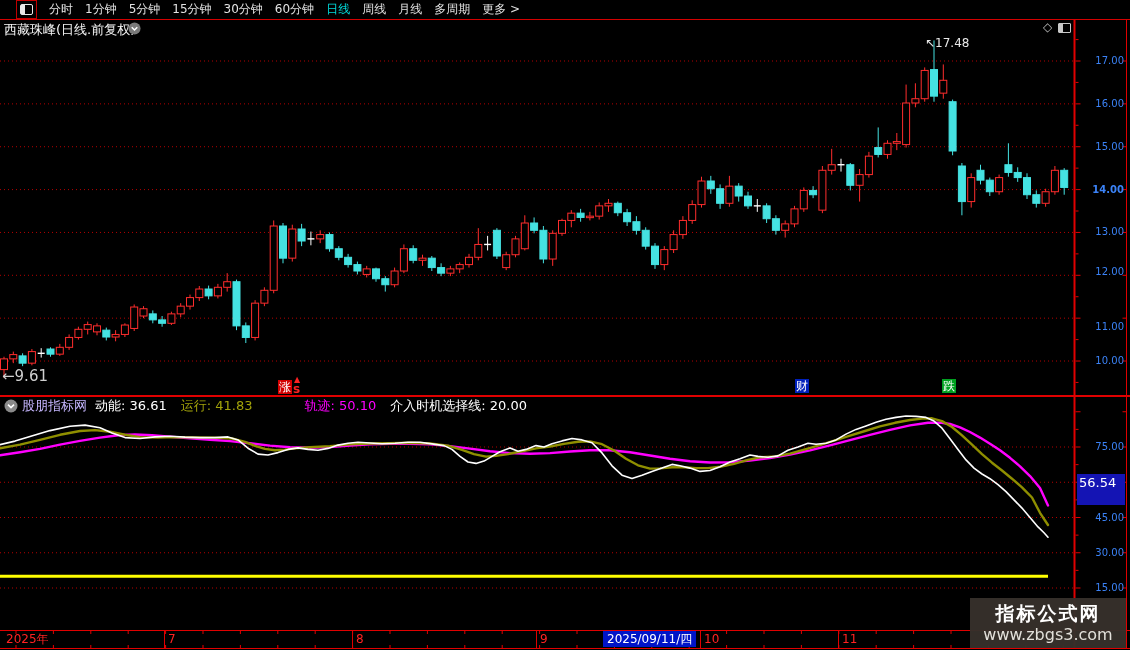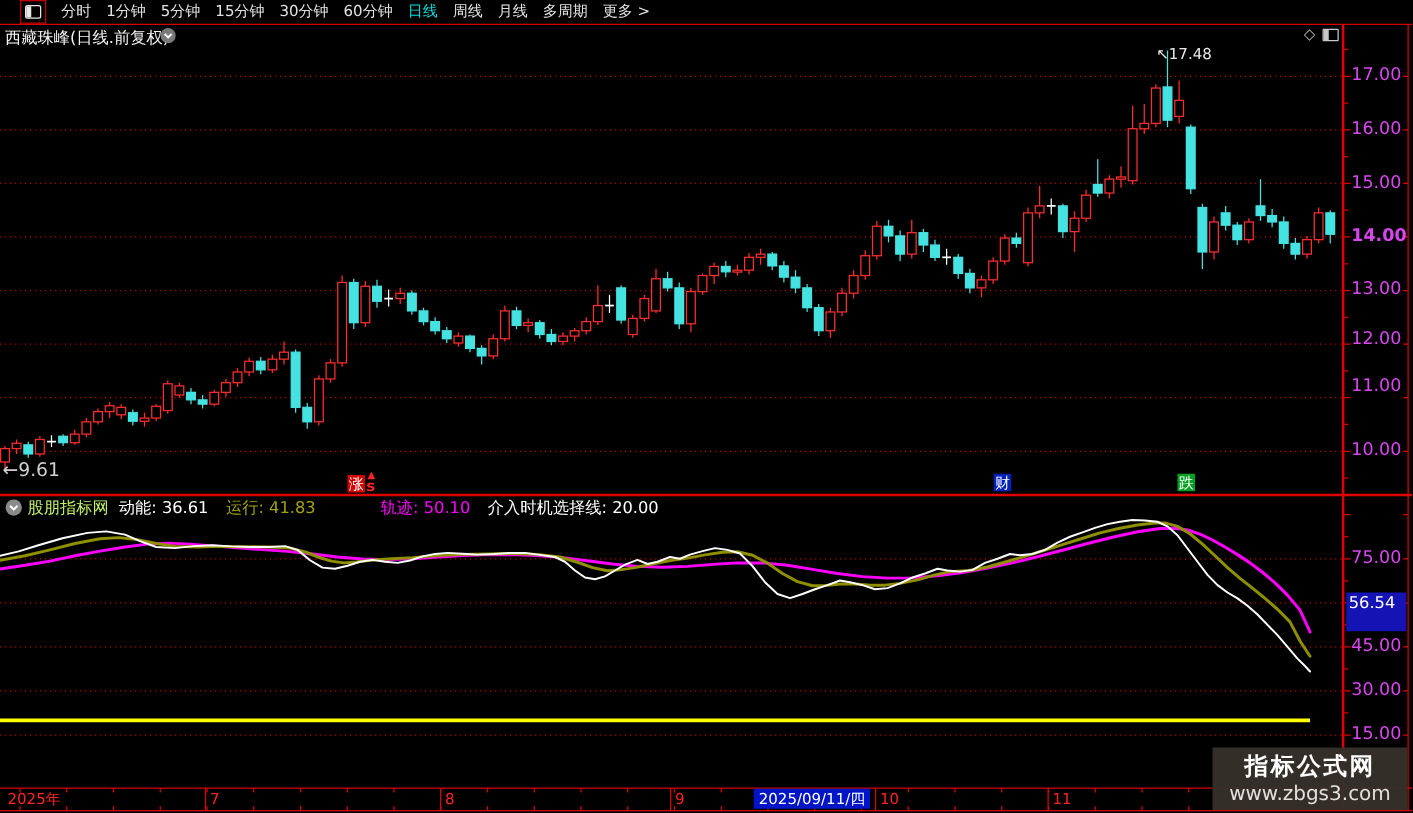--- a/index.html
+++ b/index.html
@@ -22,35 +22,35 @@
   .titlebar{position:absolute;left:0;top:20px;width:1130px;height:17px;}
   .title{position:absolute;left:4px;top:1px;font-size:13px;color:#f5f5f5;white-space:nowrap;}
   .chev-circle{position:absolute;left:128px;top:2px;width:13px;height:13px;}
   .tr-ico{position:absolute;top:0;color:#b8b8b8;font-size:12px;line-height:14px;}
   .diamond{left:1043px;}
   .split-ico{left:1058px;top:3px;width:11px;height:8px;border:1px solid #c8c8c8;border-radius:1px;position:absolute;}
   .split-ico::after{content:"";position:absolute;left:0;top:0;width:4px;height:100%;background:#c8c8c8;}
   
   #chart{position:absolute;left:0;top:0;pointer-events:none;}
   
-  .axlbl{position:absolute;width:43px;left:1081px;text-align:left;font-size:14px;color:#d946ef;line-height:15px;}
+  .axlbl{position:absolute;width:43px;left:1081px;text-align:right;font-size:10px;color:#3b82f6;line-height:15px;}
   .badge{position:absolute;left:1077px;top:474px;width:46px;height:31px;background:#1414b4;color:#fff;
          font-size:13px;line-height:17px;text-align:left;padding-left:2px;}
   .anno-high{position:absolute;left:925px;top:36px;color:#e8e8e8;font-size:12px;white-space:nowrap;}
   .anno-low{position:absolute;left:2px;top:367px;color:#d0d0d0;font-size:15px;white-space:nowrap;}
   .mk{position:absolute;font-size:12px;line-height:14px;color:#fff;padding:0 1px;}
   .mk-zhang{left:278px;top:380px;background:var(--zhbg,#d40000);}
   .mk-s{position:absolute;left:293px;top:382px;color:#ff2222;font-size:12px;font-weight:bold;}
   .mk-s-arrow{position:absolute;left:294px;top:375px;color:#ff2222;font-size:8px;}
   .mk-cai{left:795px;top:379px;background:var(--caibg,#0020bb);}
   .mk-die{left:942px;top:379px;background:var(--diebg,#00a020);}
   
   .ind-header{position:absolute;left:4px;top:398px;height:16px;display:flex;align-items:center;font-size:13px;white-space:nowrap;}
   .ind-logo{width:14px;height:14px;margin-right:4px;}
-  .ind-name{color:#bef264;margin-right:8px;}
+  .ind-name{color:#c4b5fd;margin-right:8px;}
   .f0{color:#ffffff;margin-right:14px;}
   .f1{color:#a2a20a;}
   .f2{color:#ff00ff;margin-left:52px;margin-right:14px;}
   .f3{color:#ffffff;}
   
   .datelbl{position:absolute;top:632px;font-size:12px;color:#ff2222;line-height:14px;}
   .date-hl{position:absolute;left:603px;top:631px;height:16px;background:#0014c8;color:#fff;
            font-size:12px;line-height:16px;padding:0 4px;}
   
   .watermark{position:absolute;left:970px;top:598px;width:156px;height:50px;background:rgba(54,48,42,.97);
@@ -474,21 +474,21 @@
     <span class="f3">介入时机选择线: 20.00</span>
   </div>
 
   <div id="axis-labels">
       <div class="axlbl" style="top: 53px;">17.00</div>
       <div class="axlbl" style="top: 95.86px;">16.00</div>
       <div class="axlbl" style="top: 138.72px;">15.00</div>
       <div class="axlbl" style="top: 181.58px; font-weight: bold;">14.00</div>
       <div class="axlbl" style="top: 224.44px;">13.00</div>
       <div class="axlbl" style="top: 264px;">12.00</div>
-      <div class="axlbl" style="top: 302px;">11.00</div>
+      <div class="axlbl" style="top: 319px;">11.00</div>
       <div class="axlbl" style="top: 353.02px;">10.00</div>
       <div class="axlbl" style="top: 439px;">75.00</div>
       <div class="axlbl" style="top: 509.5px;">45.00</div>
       <div class="axlbl" style="top: 544.75px;">30.00</div>
       <div class="axlbl" style="top: 580px;">15.00</div>
     </div>
 
   <div class="badge" style="background: rgb(20, 20, 180);">56.54</div>
 
   <div id="time-labels">

